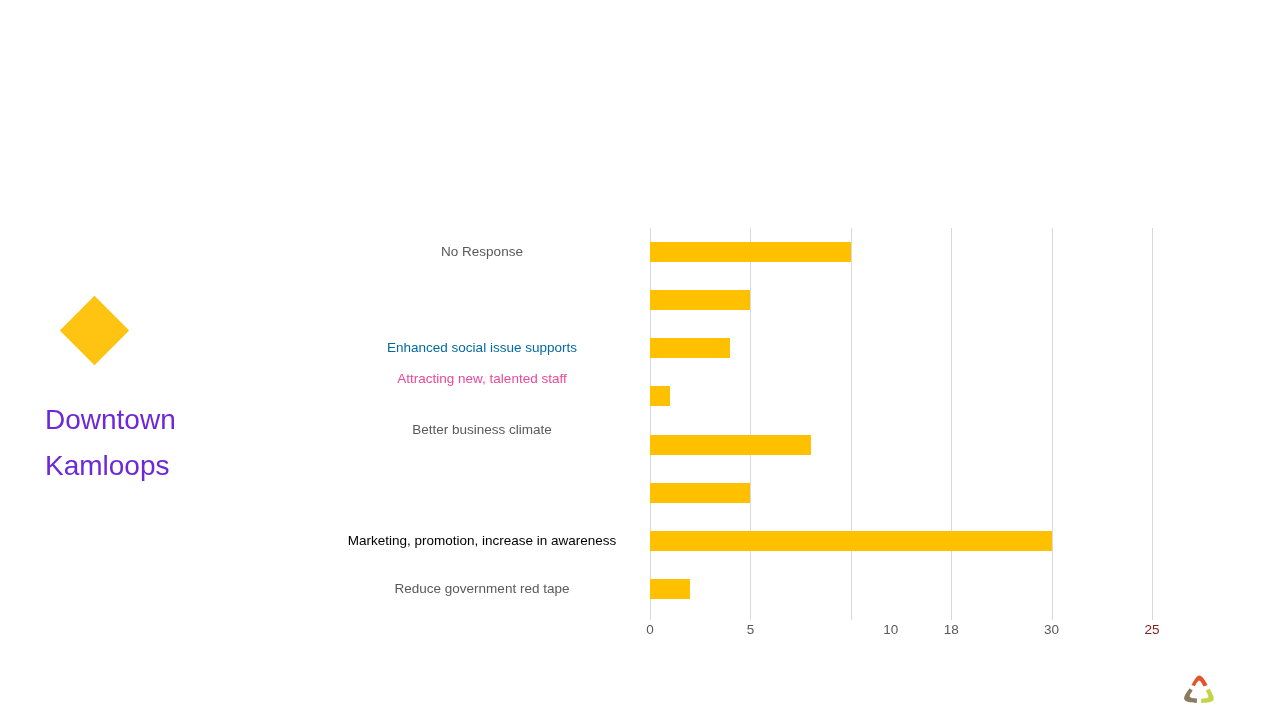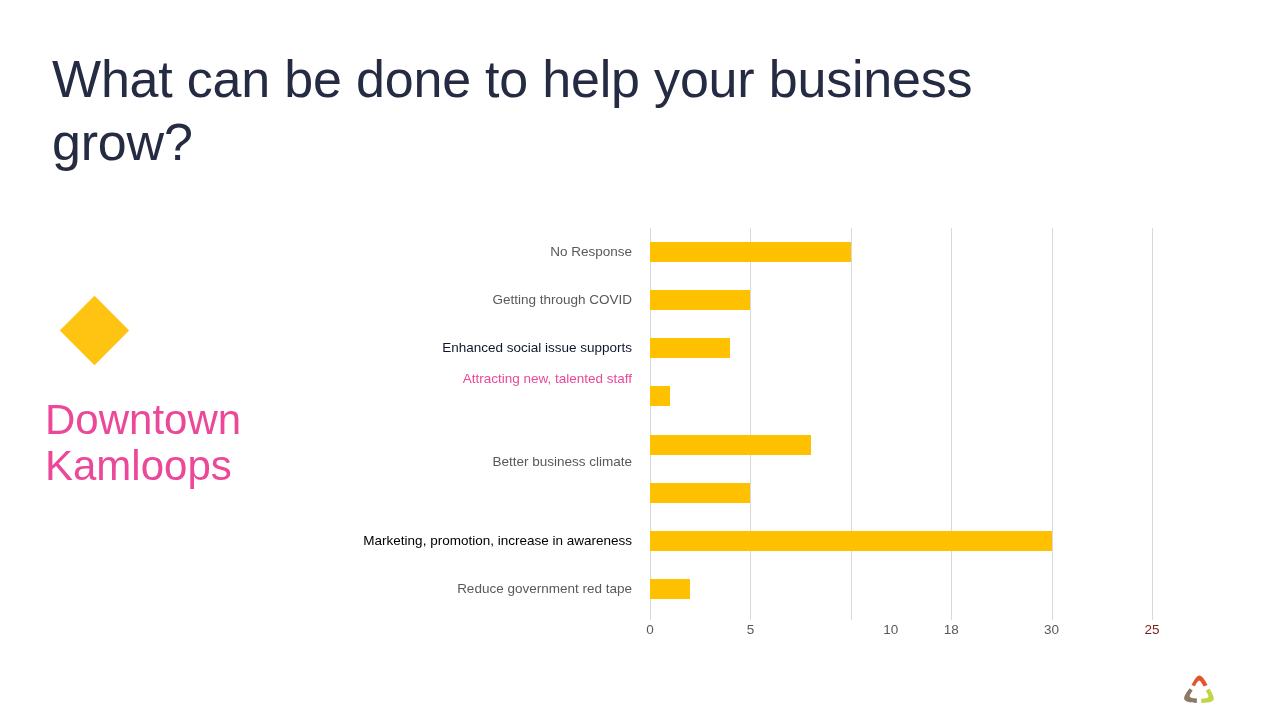--- a/index.html
+++ b/index.html
@@ -40,23 +40,23 @@
   #brand-diamond {
     width: 49px;
     height: 49px;
     background: #FFC311;
     transform: rotate(45deg);
     margin-left: 25px;
     margin-top: 6px;
   }
   #brand-name {
     margin-top: 42px;
-    font-size: 42px;
+    font-size: 28px;
     line-height: 46px;
-    color: #ec4899;
+    color: #6d28d9;
     font-weight: 400;
     white-space: pre-line;
   }
 
   
   #chart {
     position: absolute;
     left: 330px;
     top: 228px;
     width: 830px;
@@ -66,21 +66,21 @@
     position: absolute;
     left: 0;
     top: 0;
     width: 307px;
     height: 385px;
   }
   .cat-label {
     position: absolute;
     right: 5px;
     width: 300px;
-    text-align: right;
+    text-align: center;
     font-size: 13.5px;
     color: #595959;
     white-space: nowrap;
     line-height: 14px;
   }
 
   #plot {
     position: absolute;
     left: 320px;
     top: 0;
@@ -129,35 +129,33 @@
     top: 672px;
     width: 38px;
     height: 36px;
   }
 </style>
 </head>
 <body>
 
 <div id="slide">
 
-  <h1 id="slide-title">What can be done to help your business grow?</h1>
 
   <div id="brand">
     <div id="brand-diamond"></div>
     <div id="brand-name">Downtown
 Kamloops</div>
   </div>
 
   <div id="chart">
     <div id="chart-labels">
         <div class="cat-label" style="top: 17.0625px; color: rgb(89, 89, 89);">No Response</div>
-        <div class="cat-label" style="top: 65.1875px; color: rgb(89, 89, 89);">Getting through COVID</div>
-        <div class="cat-label" style="top: 113.312px; color: #0f172a;">Enhanced social issue supports</div>
+        <div class="cat-label" style="top: 113.312px; color: #0369a1;">Enhanced social issue supports</div>
         <div class="cat-label" style="top: 144px; color: #ec4899;">Attracting new, talented staff</div>
-        <div class="cat-label" style="top: 227px; color: rgb(89, 89, 89);">Better business climate</div>
+        <div class="cat-label" style="top: 195px; color: rgb(89, 89, 89);">Better business climate</div>
         <div class="cat-label" style="top: 305.812px; color: #000000;">Marketing, promotion, increase in awareness</div>
         <div class="cat-label" style="top: 353.938px; color: rgb(89, 89, 89);">Reduce government red tape</div>
       </div>
     <div id="plot">
         <div class="gridline" style="left: 0px; background: rgb(217, 217, 217);"></div>
         <div class="tickmark" style="left: 0px; background: rgb(217, 217, 217);"></div>
         <div class="gridline" style="left: 100.4px; background: rgb(217, 217, 217);"></div>
         <div class="tickmark" style="left: 100.4px; background: rgb(217, 217, 217);"></div>
         <div class="gridline" style="left: 200.8px; background: rgb(217, 217, 217);"></div>
         <div class="tickmark" style="left: 200.8px; background: rgb(217, 217, 217);"></div>

